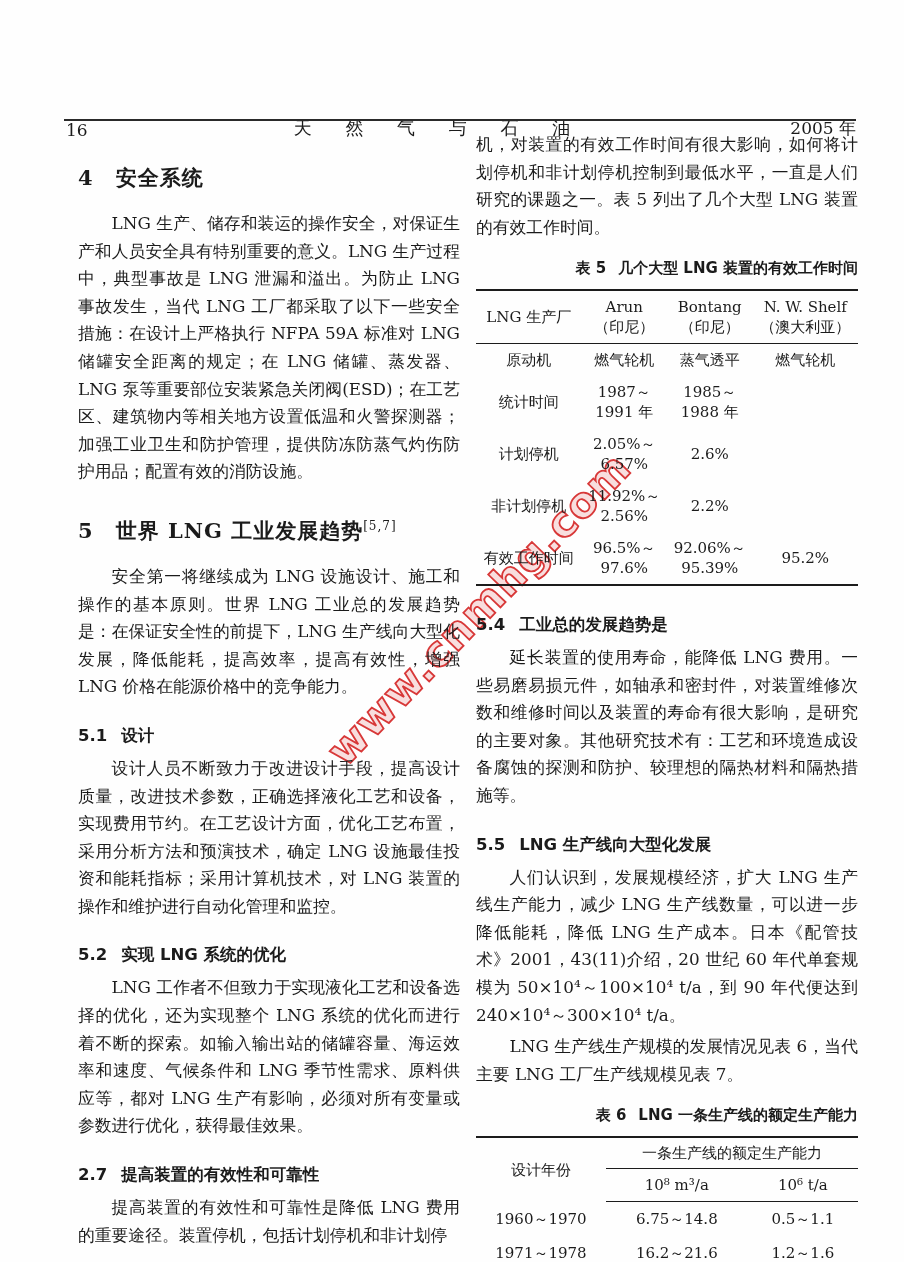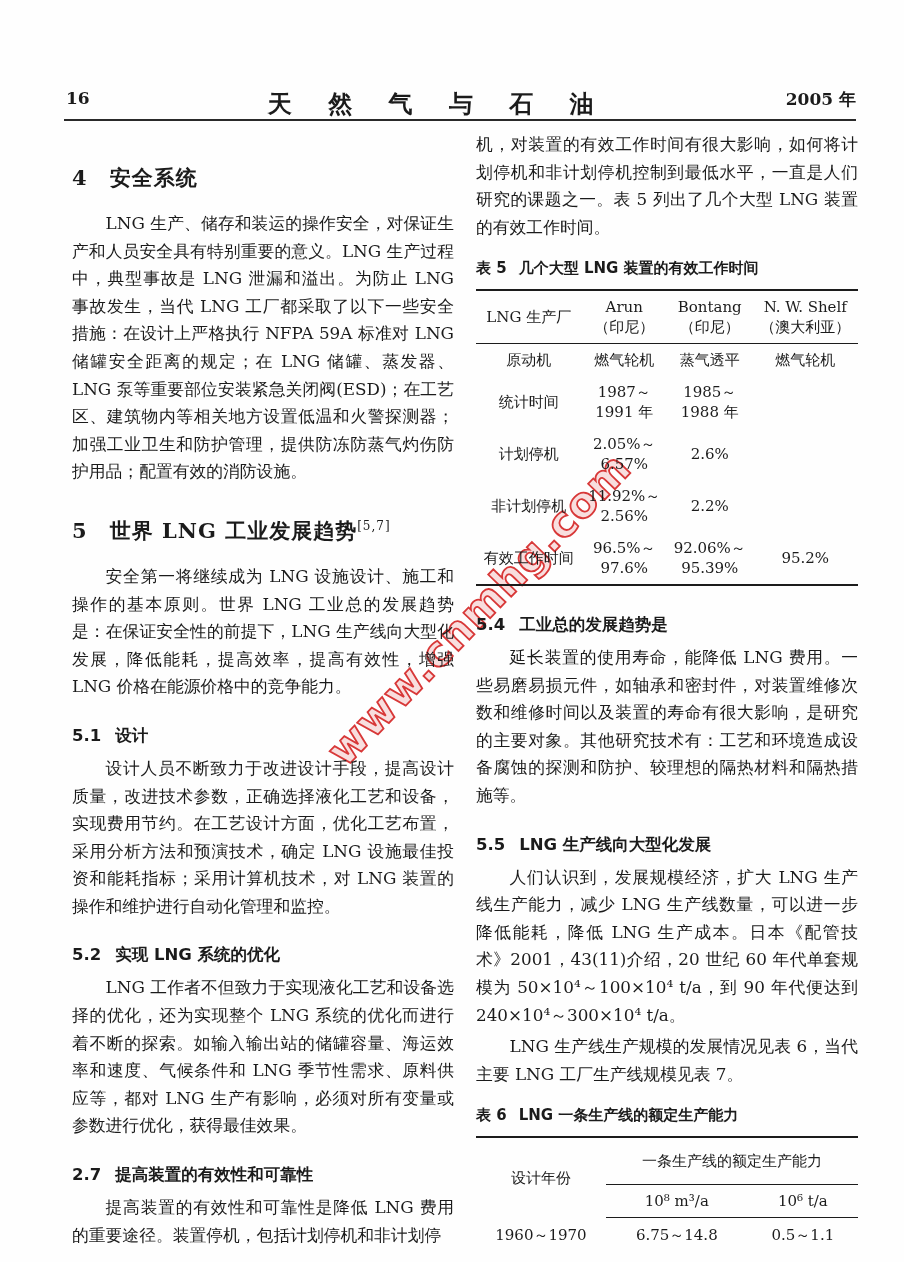--- a/index.html
+++ b/index.html
@@ -9,66 +9,65 @@
     width:904px; height:1262px;
     margin:0 auto;
     background:#fefefe;
     font-family:"DejaVu Serif", serif;
     color:#1b1b1b;
     overflow:hidden;
   }
   
   .hdr {
     position:absolute; left:66px; top:88px; width:790px;
-    display:flex; justify-content:space-between;
+    display:flex; align-items:flex-end; justify-content:space-between;
     font-size:17px;
-    font-weight:bold;
-  }
-  .hdr .journal { letter-spacing:14px; font-size:24px; }
+  }
+  .hdr .journal { letter-spacing:14px; font-size:18px;margin-top:28px; }
   .hdr-rule {
     position:absolute; left:64px; top:119px; width:792px; height:2px;
     background:#2a2a2a;
   }
   
   .col { position:absolute; width:382px; font-size:16.8px; line-height:27.6px; }
-  .col-left  { left:72px;  top:150px; }
+  .col-left  { left:78px;  top:150px; }
   .col-right { left:476px; top:131px; }
   .para { text-align:justify; text-indent:2em; margin:0 0 4px 0; }
   .para.noindent { text-indent:0; }
   .h1 {
     font-size:21px; font-weight:600; letter-spacing:1px;
     margin:24px 0 16px 0; line-height:32px;
   }
   .h1 .no { margin-right:22px; font-weight:600; }
   .h1 sup { font-size:12px; font-weight:normal; }
   .h2 {
     font-family:"DejaVu Sans", sans-serif;
     font-size:16.5px; font-weight:bold;
     margin:22px 0 6px 0; line-height:26px;
   }
   .h2 .no { margin-right:14px; }
   
   .tbl-caption {
     font-family:"DejaVu Sans", sans-serif;
     font-size:15px; font-weight:bold;
-    text-align:left; margin:14px 0 6px 0;
+    text-align:right; margin:14px 0 6px 0;
   }
   .tbl-caption .cap-no { margin-right:12px; }
   table.sci {
     width:100%; border-collapse:collapse;
     border-top:2.5px solid #1c1c1c;
     border-bottom:2.5px solid #1c1c1c;
     font-size:15px; line-height:20px;
   }
   table.sci th, table.sci td {
     font-weight:normal; text-align:center; vertical-align:middle;
     padding:6px 2px; white-space:pre-line;
   }
   table.t5 thead th { border-bottom:1.6px solid #1c1c1c; }
-  table.t6 th.span-h { border-bottom:1.4px solid #1c1c1c; padding:13px 2px; }
+  table.t6 th.span-h { border-bottom:1.4px solid #1c1c1c; padding:5px 2px; }
   table.t6 thead tr.sub th { border-bottom:1.6px solid #1c1c1c; }
   table.t6 td { padding:7px 2px; }
   
   .watermark {
     position:absolute; left:278px; top:600px; width:372px;
     text-align:center;
     font-family:"DejaVu Sans", sans-serif;
     font-size:42px; font-weight:bold; letter-spacing:1px;
     color:rgba(216,56,56,0.16);
     -webkit-text-stroke:1.8px #d83838;

